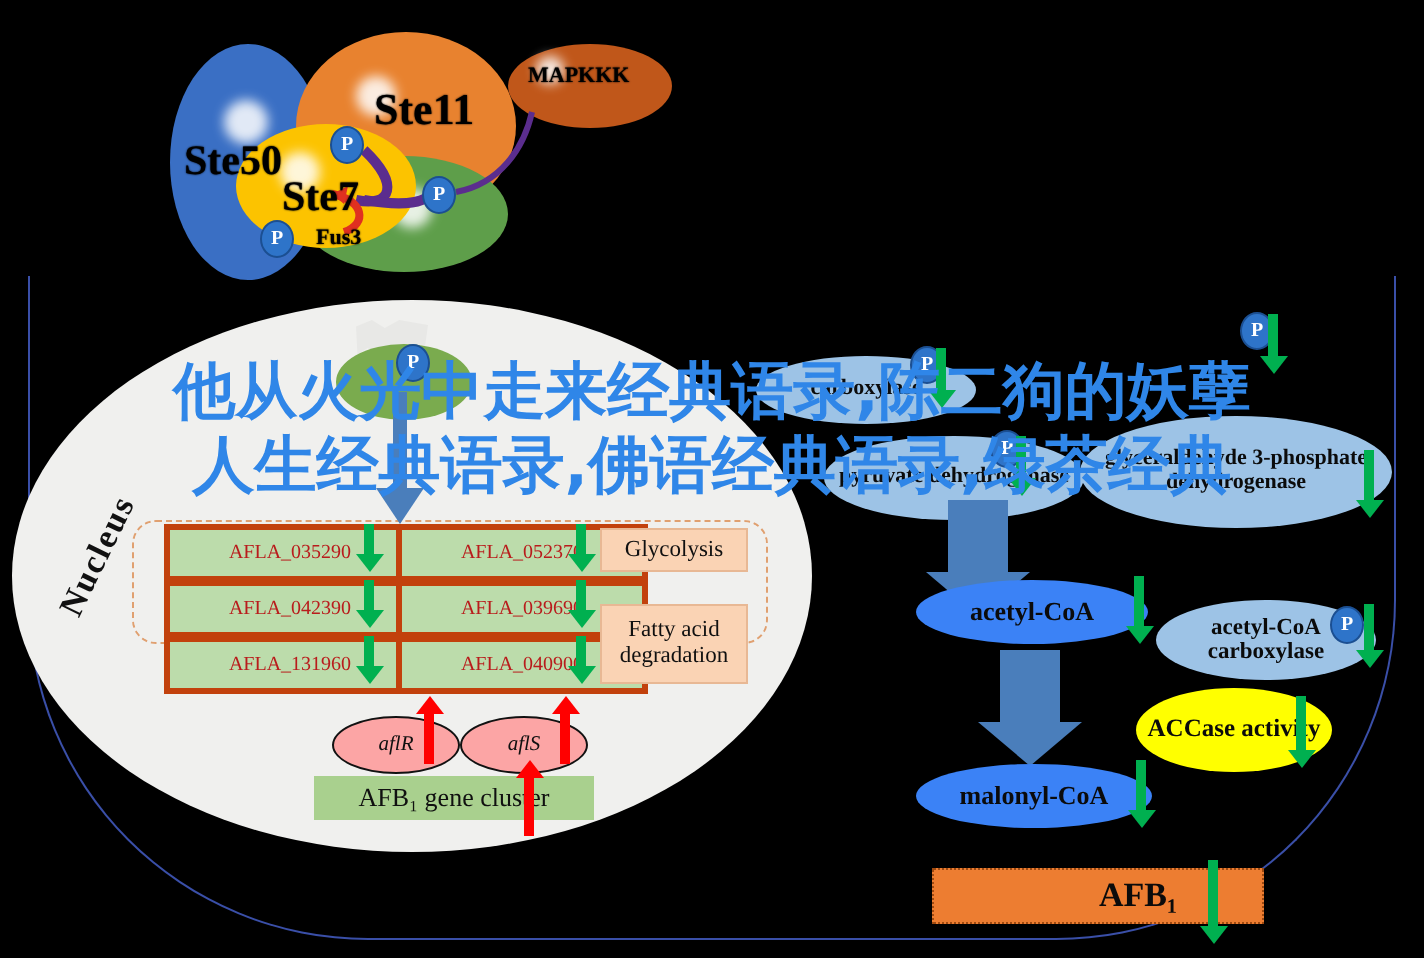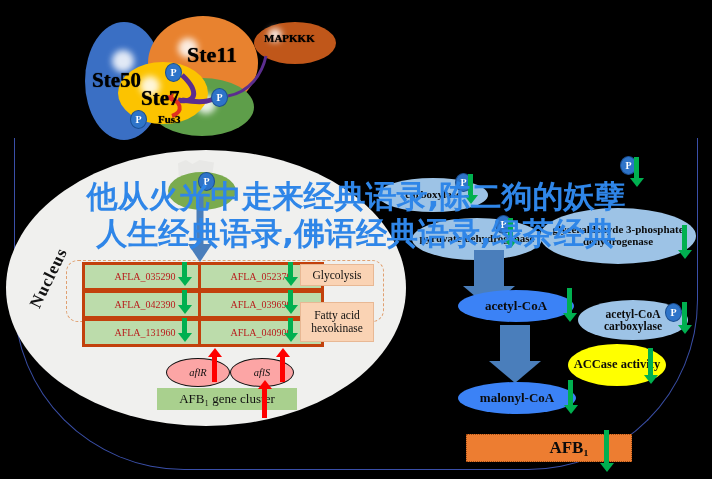--- a/index.html
+++ b/index.html
@@ -177,21 +177,21 @@
 
   <div class="garrow" style="left:182px;top:262px;height:16px;"></div>
   <div class="garrow" style="left:182px;top:290px;height:16px;"></div>
   <div class="garrow" style="left:182px;top:318px;height:16px;"></div>
 
   <div class="garrow" style="left:288px;top:262px;height:16px;"></div>
   <div class="garrow" style="left:288px;top:290px;height:16px;"></div>
   <div class="garrow" style="left:288px;top:318px;height:16px;"></div>
 
   <div class="abs box proc-box" style="left:300px;top:264px;width:72px;height:20px;">Glycolysis</div>
-  <div class="abs box proc-box" style="left:300px;top:302px;width:72px;height:38px;">Fatty acid hexokinase</div>
+  <div class="abs box proc-box" style="left:300px;top:302px;width:72px;height:38px;">Fatty acid degradation</div>
 
   <div class="abs ell afl-ell" style="left:166px;top:358px;width:62px;height:27px;">aflR</div>
   <div class="abs ell afl-ell" style="left:230px;top:358px;width:62px;height:27px;">aflS</div>
 
   <div class="rarrow" style="left:212px;top:356px;height:26px;"></div>
   <div class="rarrow" style="left:280px;top:356px;height:26px;"></div>
 
   <div class="abs box cluster-box" style="left:157px;top:388px;width:140px;height:22px;">AFB₁ gene cluster</div>
   <div class="rarrow" style="left:262px;top:388px;height:30px;"></div>
 

